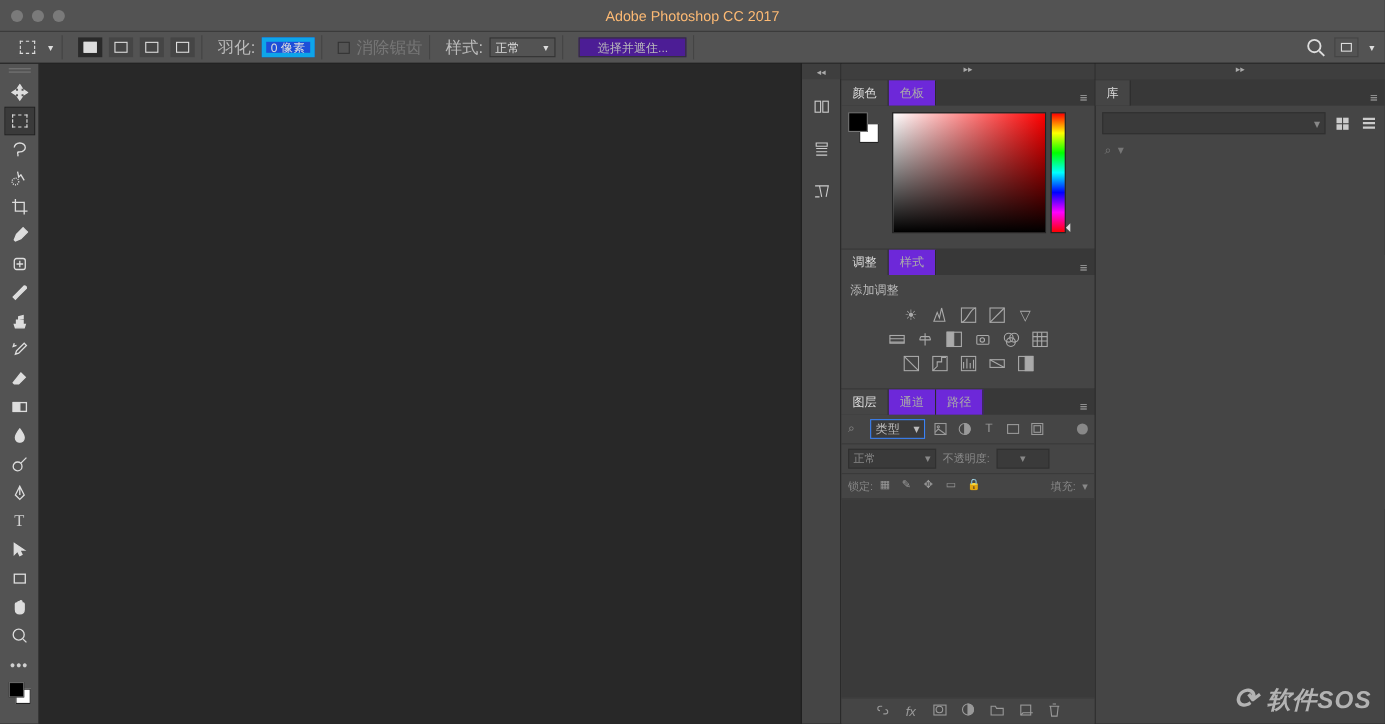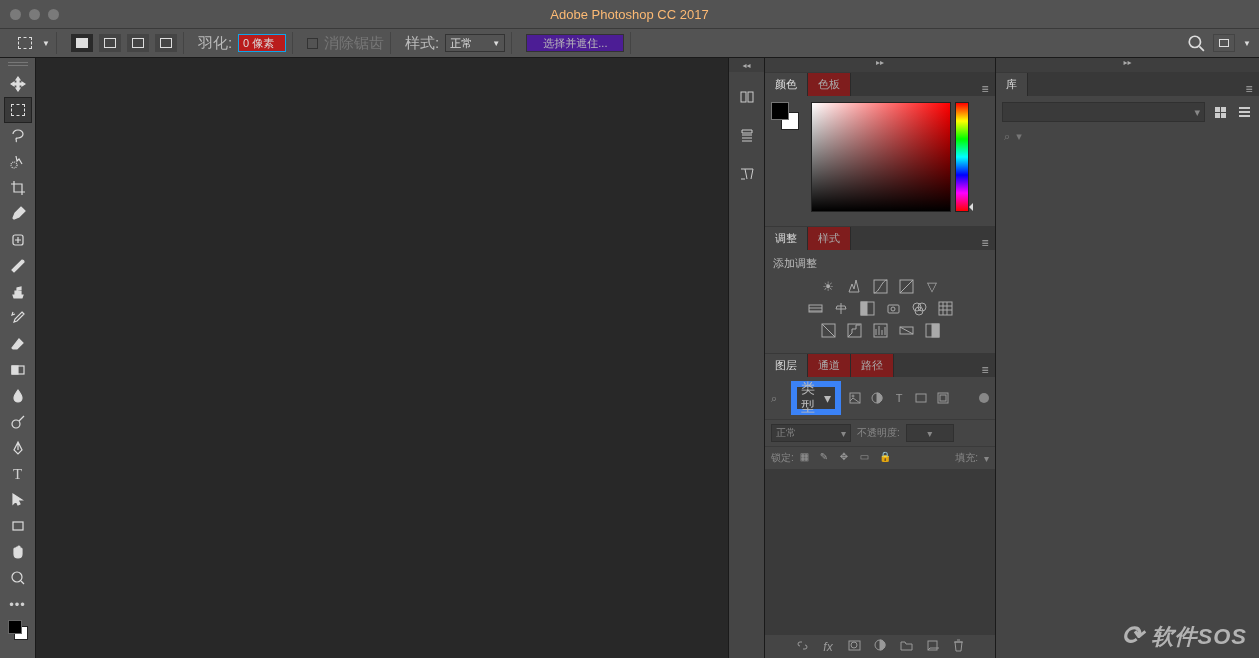--- a/index.html
+++ b/index.html
@@ -15,21 +15,21 @@
 .optionsbar { height:29px; background:#535353; display:flex; align-items:center; padding:0 8px; gap:8px; border-bottom:1px solid #1a1a1a; }
 .optgrp { display:flex; align-items:center; gap:6px; padding:0 6px; border-right:1px solid #444; height:22px; }
 .optgrp:last-child { border:none; }
 .toolind { width:22px; height:18px; background:#535353; display:flex; align-items:center; justify-content:center; }
 .toolind .marq { width:14px; height:12px; border:1px dashed #ddd; }
 .chev { font-size:8px; color:#ddd; }
 .modebtn { width:22px; height:18px; background:#454545; display:flex; align-items:center; justify-content:center; }
 .modebtn.active { background:#2a2a2a; }
 .modeic { width:12px; height:10px; border:1px solid #ddd; background:#ddd; }
 .lbl { color:#bbb; font-size:15px; }
-.inp { background:#b91c1c; border:1px solid #0ea5e9; height:18px; width:48px; color:#ddd; font-size:11px; padding:0 4px; }
+.inp { background:#1d4ed8; border:4px solid #0ea5e9; height:18px; width:48px; color:#ddd; font-size:11px; padding:0 4px; }
 .inpw { width:48px; }
 .sel { background:#535353; border:1px solid #333; height:18px; width:60px; color:#ddd; font-size:11px; display:flex; align-items:center; justify-content:space-between; padding:0 4px; }
 .chk { width:11px; height:11px; border:1px solid #333; background:#535353; }
 .opt-spacer { flex:1; }
 .btnlong { background:#4c1d95; border:1px solid #333; height:18px; padding:0 16px; color:#bbb; font-size:11px; display:flex; align-items:center; }
 .swap{ color:#888; font-size:12px; }
 .sch { width:18px; height:18px; color:#ddd; font-size:14px; display:flex; align-items:center; justify-content:center; }
 .scrmode{ width:22px; height:18px; border:1px solid #444; display:flex; align-items:center; justify-content:center; }
 .scrmode .r{ width:10px;height:8px;border:1px solid #ddd;}
 
@@ -52,21 +52,21 @@
 .dockcol { width:36px; background:#454545; border-right:1px solid #1a1a1a; display:flex; flex-direction:column; align-items:center; }
 .collapsebar{ height:14px; width:100%; background:#3e3e3e; display:flex; align-items:center; justify-content:center;}
 .collapsebar .arr{font-size:8px;color:#aaa;}
 .dockbtn { width:26px; height:26px; margin-top:12px; display:flex; align-items:center; justify-content:center; color:#ccc; }
 .dockbtn svg{width:16px;height:16px;stroke:#ccc;fill:none;}
 
 .panels { width:231px; background:#454545; border-right:1px solid #1a1a1a; display:flex; flex-direction:column; }
 .rightpanel { flex:1; background:#454545; display:flex; flex-direction:column; }
 
 .tabbar { height:24px; background:#383838; display:flex; align-items:flex-end; position:relative;}
-.tab { padding:4px 10px; font-size:11px; color:#aaa; background:#7f1d1d; border-right:1px solid #2a2a2a;}
+.tab { padding:4px 10px; font-size:11px; color:#aaa; background:#6d28d9; border-right:1px solid #2a2a2a;}
 .tab.active { background:#454545; color:#ddd; }
 .tabmenu { margin-left:auto; width:20px; color:#aaa; font-size:12px; text-align:center; }
 .panelgap{height:14px;background:#3e3e3e;}
 
 
 .colorpanel { height:130px; padding:6px; display:flex; gap:4px; background:#454545; }
 .colsw { position:relative; width:28px; height:28px; }
 .colsw .bg{position:absolute;right:0;bottom:0;width:18px;height:18px;background:#fff;border:1px solid #222;}
 .colsw .fg{position:absolute;left:0;top:0;width:18px;height:18px;background:#000;border:1px solid #777;}
 .colorfield { width:140px; height:110px; background:linear-gradient(to bottom,transparent 0%,#000 100%),linear-gradient(to right,#fff 0%,#f00 100%); border:1px solid #222;}
@@ -78,21 +78,21 @@
 .adjpanel{background:#454545;padding:6px 8px 10px;}
 .adjhdr{color:#bbb;font-size:11px;margin-bottom:6px;}
 .adjrow{display:flex;gap:8px;margin:4px 0;justify-content:center;}
 .adjic{width:18px;height:18px;display:flex;align-items:center;justify-content:center;color:#aaa;font-size:13px;}
 .adjic svg{width:15px;height:15px;stroke:#aaa;fill:none;}
 
 
 .layerspanel{flex:1;background:#454545;display:flex;flex-direction:column;}
 .lyrtoprow{display:flex;align-items:center;gap:6px;padding:4px 6px;border-bottom:1px solid #3a3a3a;}
 .lyrtoprow .srch{width:14px;color:#888;}
-.lyrtoprow .kind{background:#3a3a3a;border:6px solid #3b82f6;height:34px;width:50px;color:#bbb;font-size:14px;display:flex;align-items:center;justify-content:space-between;padding:0 4px;}
+.lyrtoprow .kind{background:#3a3a3a;border:1px solid #3b82f6;height:18px;width:50px;color:#bbb;font-size:11px;display:flex;align-items:center;justify-content:space-between;padding:0 4px;}
 .lyrfilt{width:16px;height:16px;display:flex;align-items:center;justify-content:center;color:#999;font-size:11px;}
 .lyrfilt svg{width:12px;height:12px;stroke:#999;fill:none;}
 .dot{width:10px;height:10px;border-radius:50%;background:#888;margin-left:auto;}
 .lyrrow{display:flex;align-items:center;gap:6px;padding:4px 6px;border-bottom:1px solid #3a3a3a;font-size:10px;color:#888;}
 .lyrrow .blend{background:#3a3a3a;border:1px solid #303030;height:18px;width:80px;color:#888;padding:0 4px;display:flex;align-items:center;justify-content:space-between;}
 .lyrrow .op{background:#3a3a3a;border:1px solid #303030;height:18px;width:48px;color:#888;display:flex;align-items:center;justify-content:center;}
 .lyrlockrow{display:flex;align-items:center;gap:6px;padding:4px 6px;border-bottom:1px solid #3a3a3a;font-size:10px;color:#888;}
 .lockic{width:14px;height:14px;color:#999;}
 .lyrempty{flex:1;background:#3a3a3a;}
 .lyrfoot{height:24px;background:#454545;display:flex;align-items:center;justify-content:center;gap:12px;border-top:1px solid #3a3a3a;}

